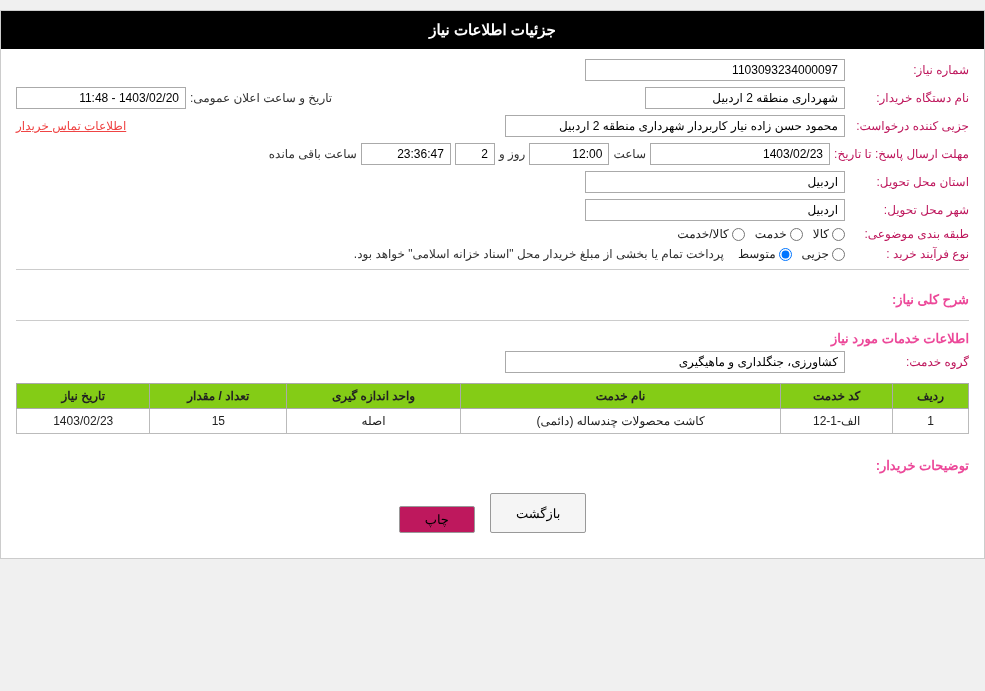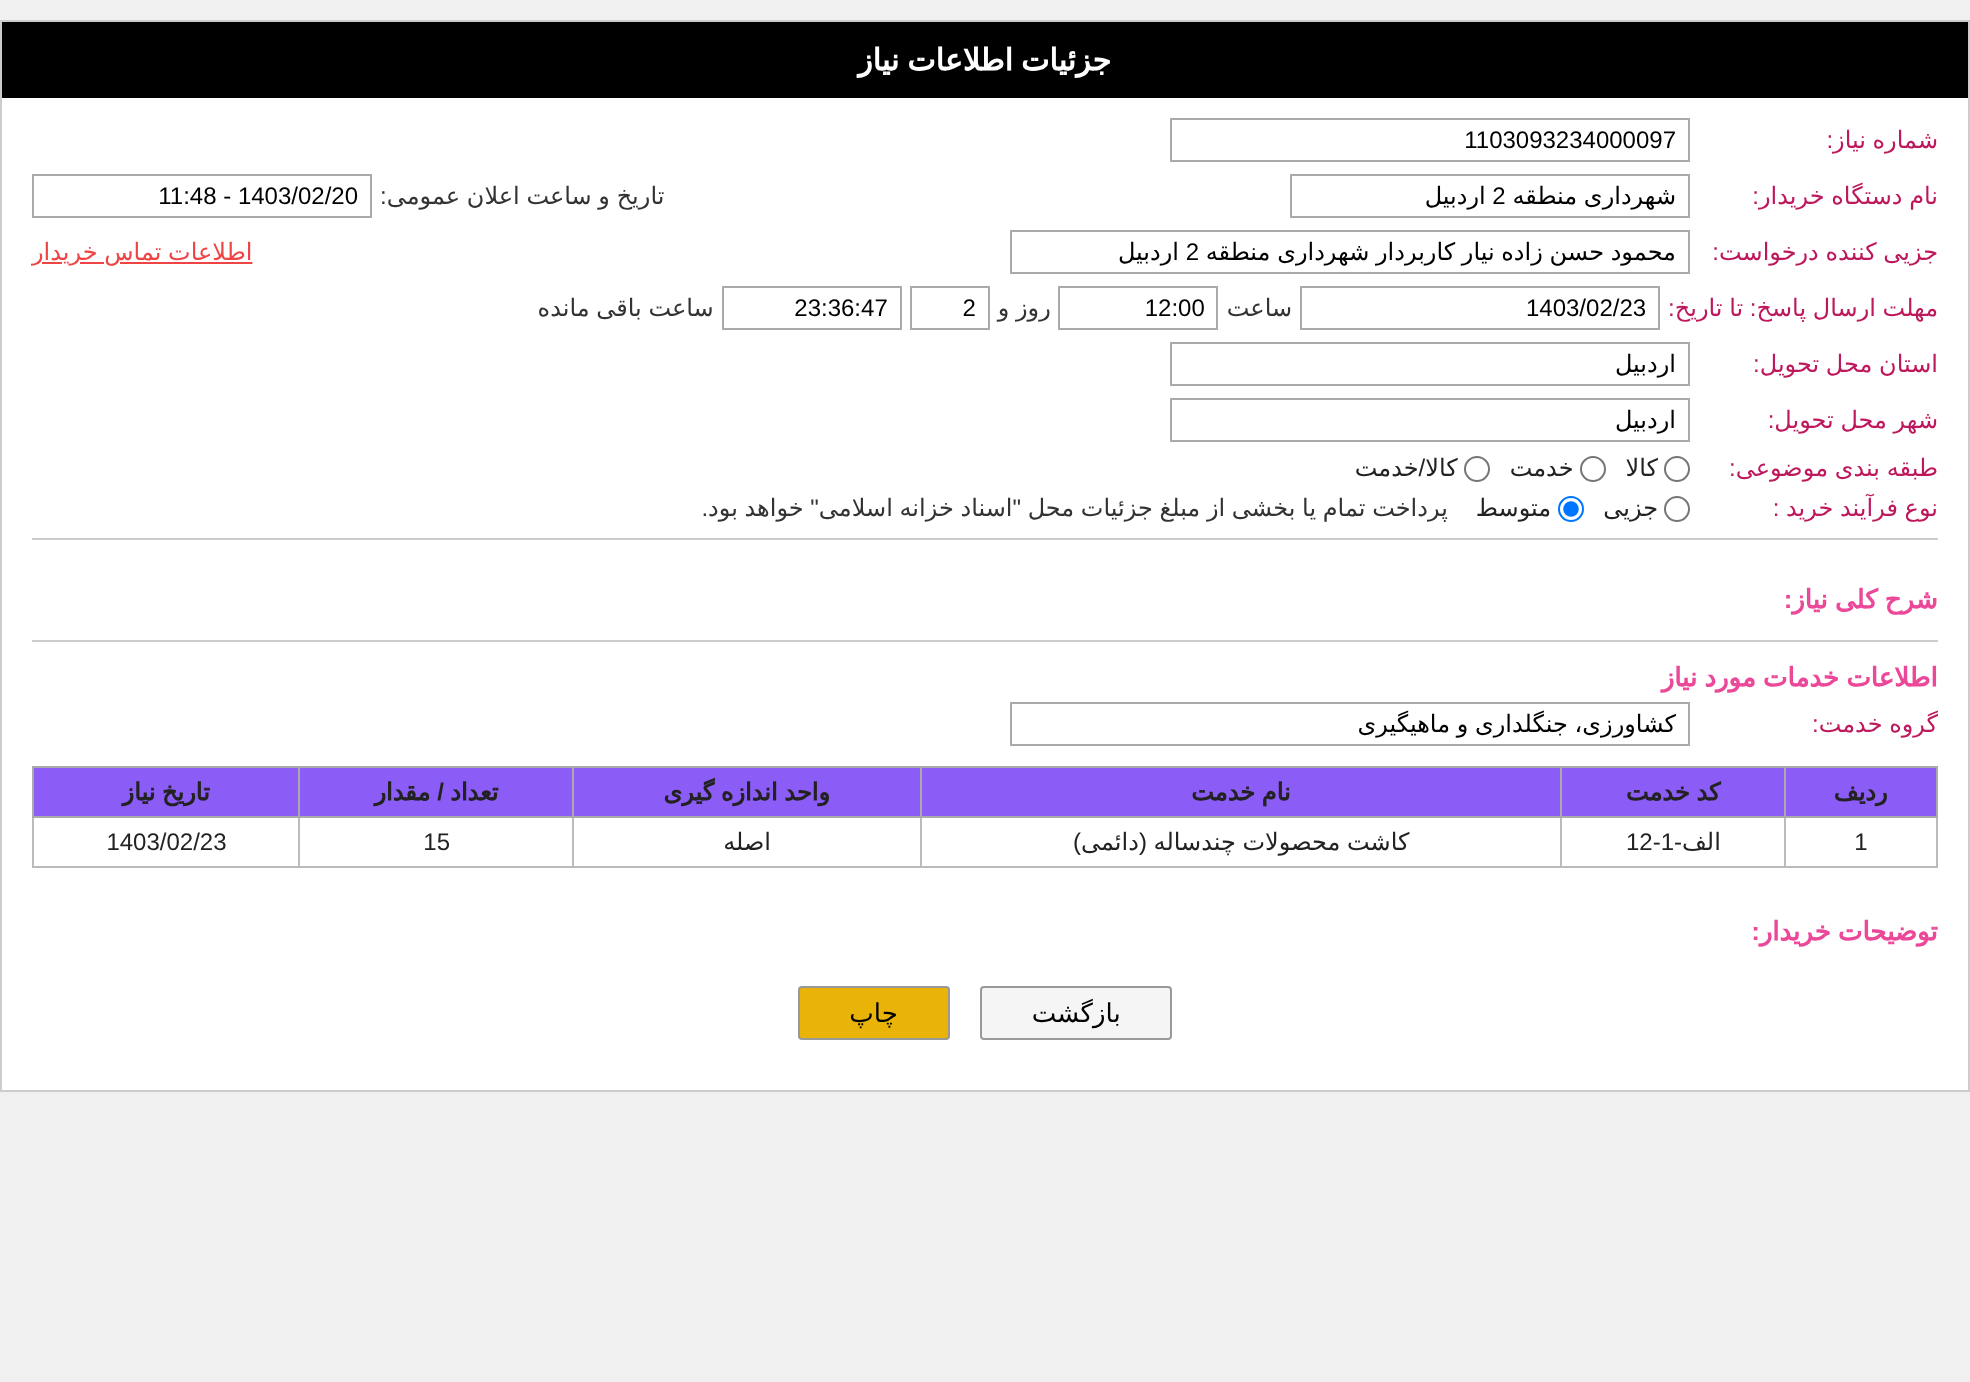--- a/index.html
+++ b/index.html
@@ -91,21 +91,21 @@
     }
     .table-section {
       margin: 10px 0;
     }
     table {
       width: 100%;
       border-collapse: collapse;
       font-size: 12px;
     }
     table th {
-      background: #8b5cf6;
+      background: #84cc16;
       border: 1px solid #aaa;
       padding: 5px 8px;
       text-align: center;
       font-weight: bold;
     }
     table td {
       border: 1px solid #bbb;
       padding: 5px 8px;
       text-align: center;
       background: #fff;
@@ -130,21 +130,22 @@
       font-size: 13px;
       cursor: pointer;
       border: 1px solid #999;
       border-radius: 2px;
       font-family: Tahoma, Arial, sans-serif;
     }
     .btn-back {
       background: #f5f5f5;
     }
     .btn-print {
-      background: #eab308;
+      background: #be185d;
+      margin-top: 13px;
     }
     .divider {
       border-top: 1px solid #ccc;
       margin: 8px 0;
     }
     .inline-label {
       font-size: 12px;
       color: #333;
       white-space: nowrap;
     }
@@ -222,21 +223,21 @@
       <div class="radio-group">
         <label class="radio-item">
           <input type="radio" name="purchase" style="">
           <span>جزیی</span>
         </label>
         <label class="radio-item">
           <input type="radio" name="purchase" checked="" style="">
           <span>متوسط</span>
         </label>
       </div>
-      <span class="purchase-text" style="color:#333; font-size:12px; padding-right:10px;">پرداخت تمام یا بخشی از مبلغ جزئیات محل "اسناد خزانه اسلامی" خواهد بود.</span>
+      <span class="purchase-text" style="color:#333; font-size:12px; padding-right:10px;">پرداخت تمام یا بخشی از مبلغ خریدار محل "اسناد خزانه اسلامی" خواهد بود.</span>
     </div>
 
     <div class="divider"></div>
 
     <div class="form-row" style="align-items:flex-start;">
       <span class="label section-title" style="padding-top:4px;">شرح کلی نیاز:</span>
     </div>
 
     <div class="divider"></div>
 

